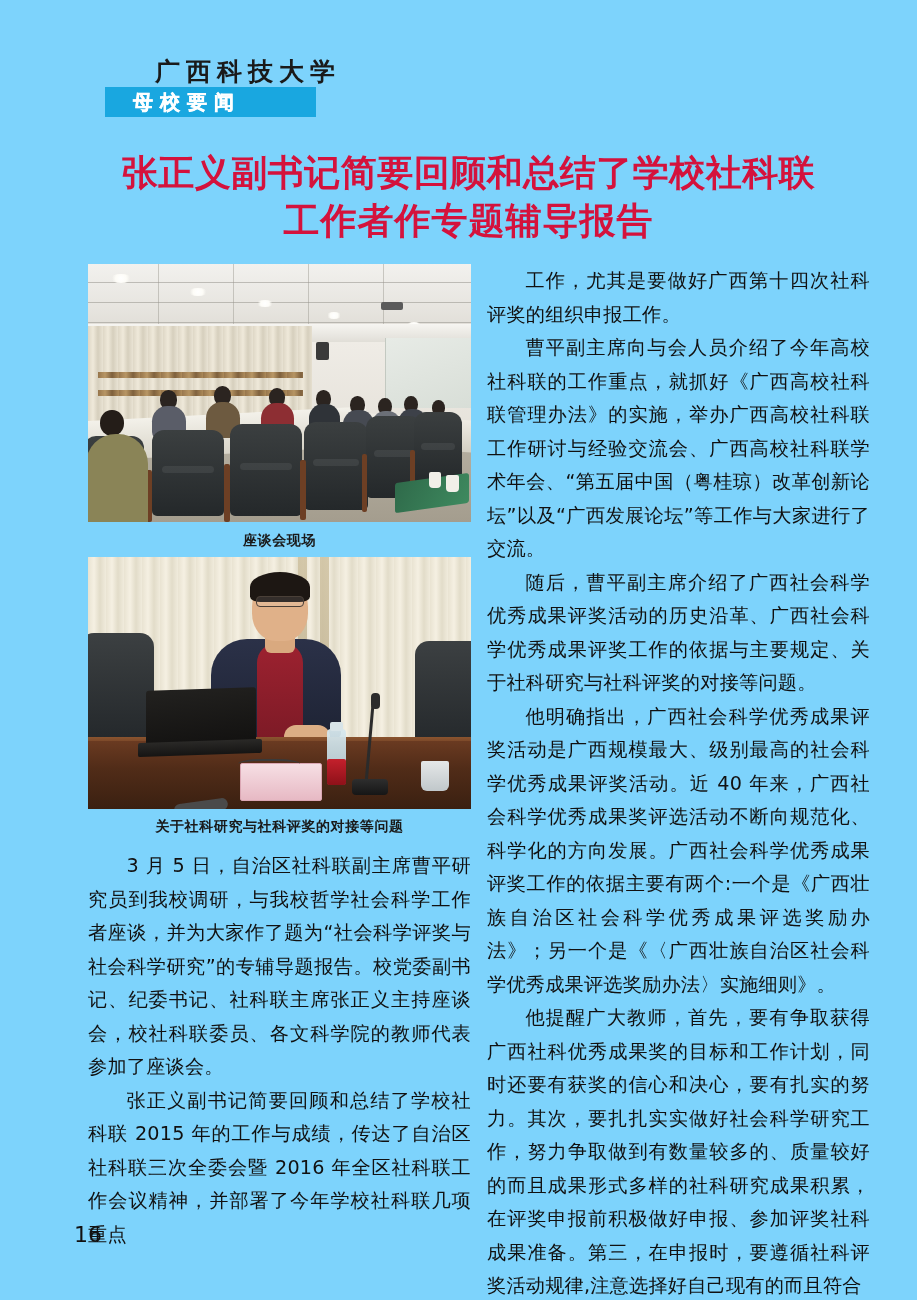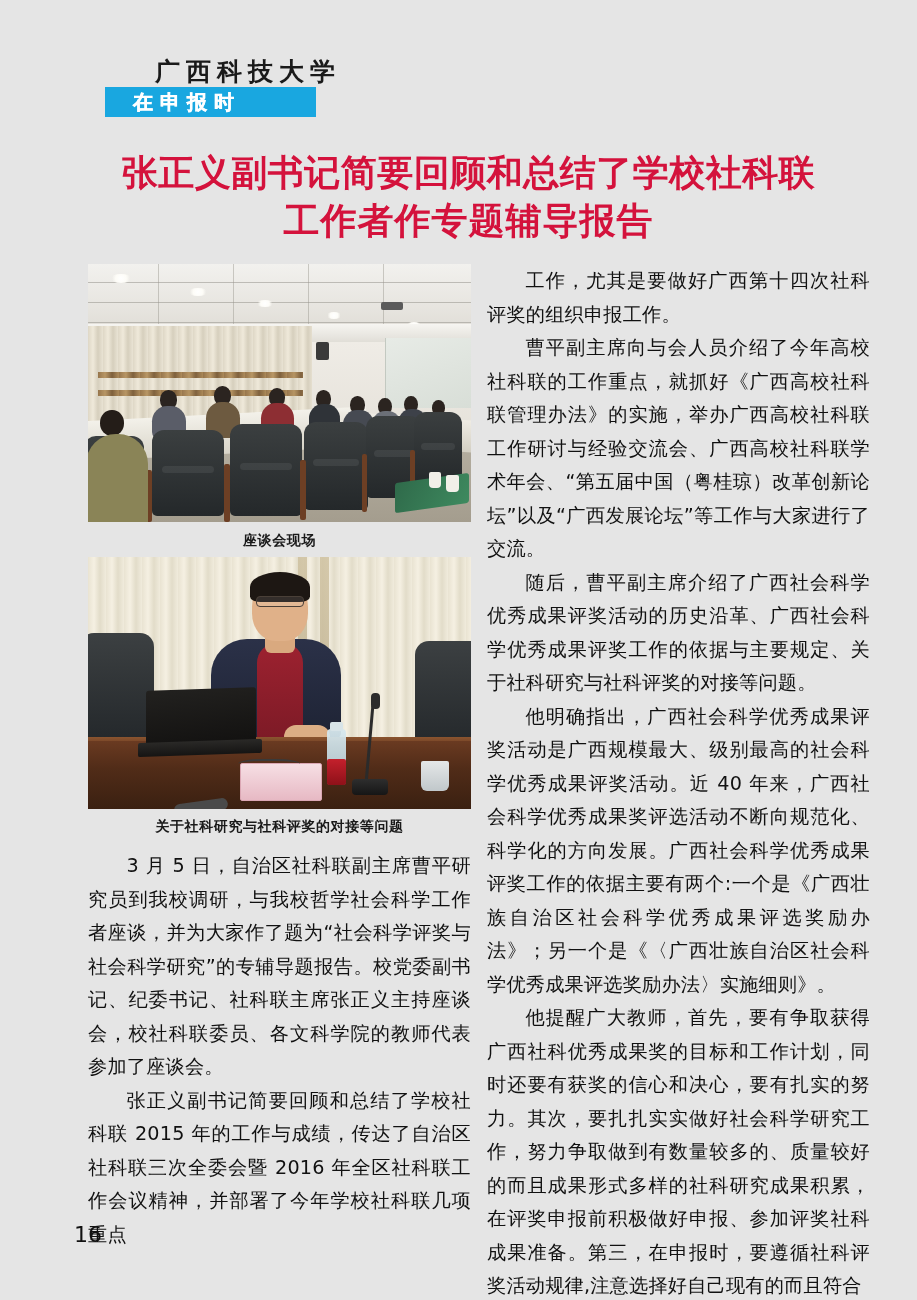--- a/index.html
+++ b/index.html
@@ -9,21 +9,21 @@
     height: 1300px;
     background: #ffffff;
     font-family: "DejaVu Sans", "Liberation Sans", sans-serif;
     overflow: hidden;
   }
 
   .page {
     position: relative;
     width: 917px;
     height: 1300px;
-    background: #e5e5e5;
+    background: #7dd3fc;
   }
 
   
   .masthead {
     position: absolute;
     left: 0; top: 0;
     width: 917px;
     height: 130px;
   }
 
@@ -351,21 +351,21 @@
 </style>
 </head>
 <body>
 
 <div class="page">
 
   <div class="masthead">
     <div class="university-name">广西科技大学</div>
 
     <div class="section-banner">
-      <span class="section-banner-label">在申报时</span>
+      <span class="section-banner-label">母校要闻</span>
     </div>
   </div>
 
   <h1 class="headline">
     <span class="ln ln1">张正义副书记简要回顾和总结了学校社科联</span>
     <span class="ln ln2">工作者作专题辅导报告</span>
   </h1>
 
   <div class="columns">
 

